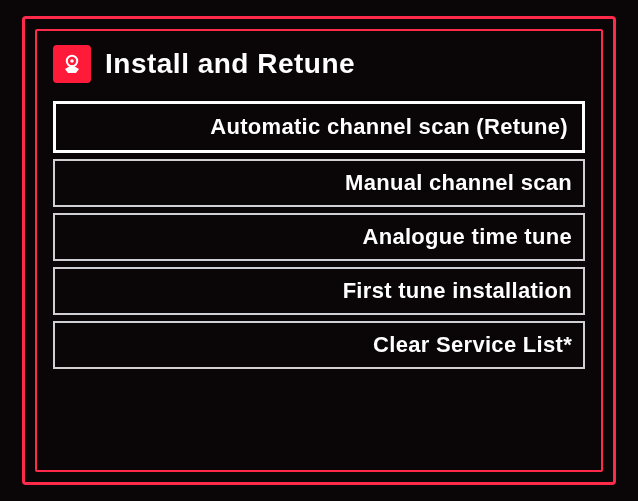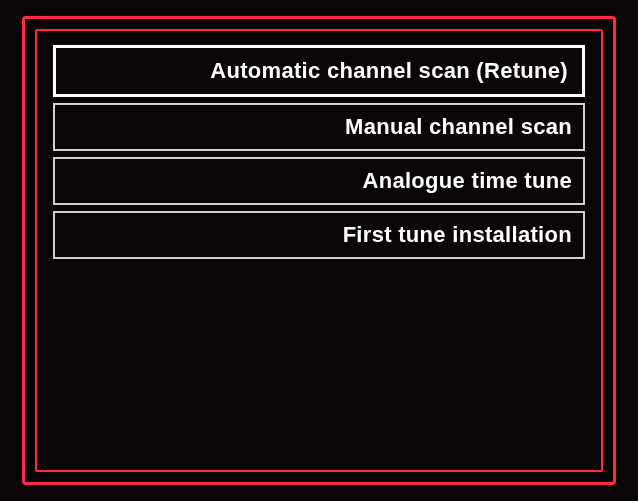--- a/index.html
+++ b/index.html
@@ -69,20 +69,31 @@
     .menu-item.selected {
       border: 3px solid #ffffff;
       padding: 10px 14px;
     }
   </style>
 </head>
 <body>
 
 <div class="outer-frame">
   <div class="inner-frame">
+    <div class="header">
+      <div class="icon-box">
+        <svg width="26" height="26" viewBox="0 0 26 26">
+          <circle cx="13" cy="10" r="5.2" fill="none" stroke="#ffffff" stroke-width="2"></circle>
+          <circle cx="13" cy="10" r="1.8" fill="#ffffff"></circle>
+          <path d="M6 18 L13 14 L20 18 L17 22 L9 22 Z" fill="#ffffff"></path>
+        </svg>
+      </div>
+      <div class="title">Install and Retune</div>
+    </div>
     <div class="menu">
       <div class="menu-item selected">Automatic channel scan (Retune)</div>
       <div class="menu-item">Manual channel scan</div>
       <div class="menu-item">Analogue time tune</div>
       <div class="menu-item">First tune installation</div>
+      <div class="menu-item">Clear Service List*</div>
     </div>
   </div>
 </div>
 
 </body></html>

